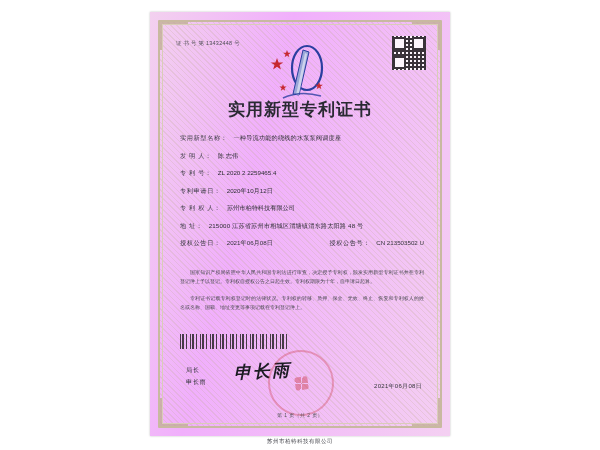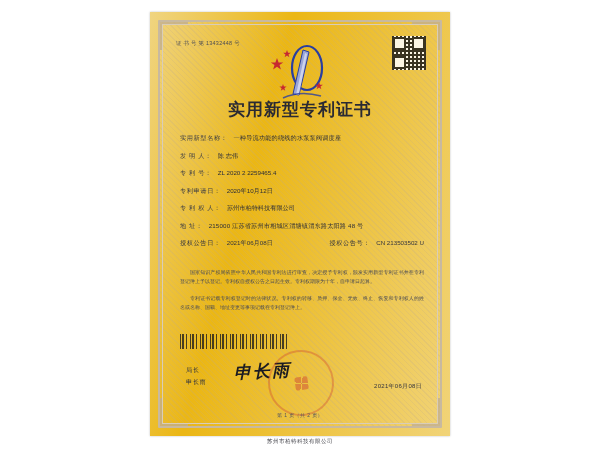--- a/index.html
+++ b/index.html
@@ -19,21 +19,21 @@
     background: #ffffff;
   }
 
   
   .sheet {
     position: absolute;
     left: 150px;
     top: 12px;
     width: 300px;
     height: 424px;
-    background: #eab308;
+    background: #f0abfc;
     box-shadow: 0 0 2px rgba(0,0,0,0.25);
     overflow: hidden;
   }
 
   
   .paper-tint {
     position: absolute;
     inset: 0;
     background:
       linear-gradient(105deg, rgba(245,240,228,0.55) 0%, rgba(255,255,255,0.05) 35%, rgba(248,244,232,0.5) 100%);

